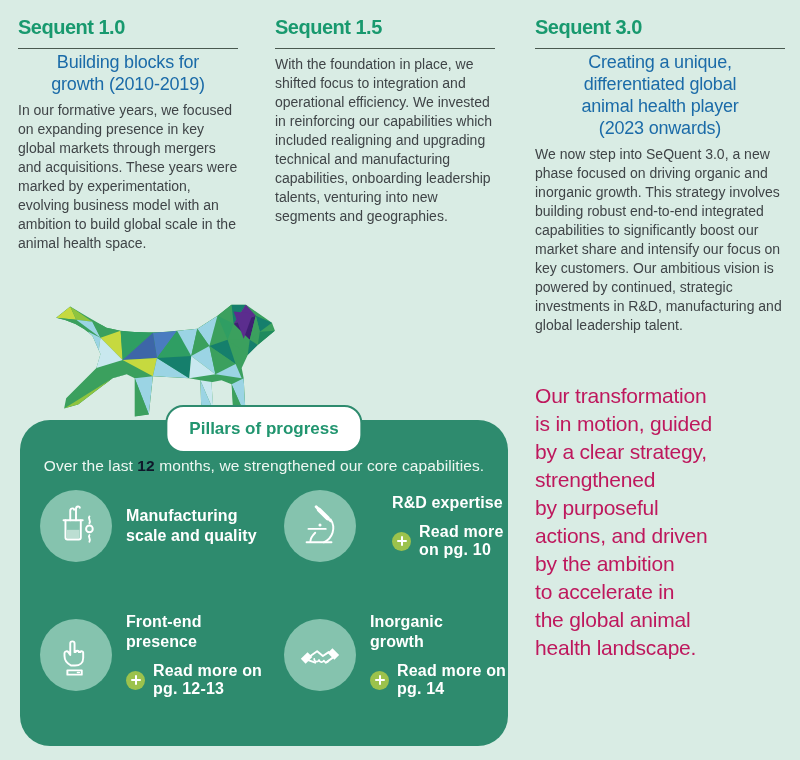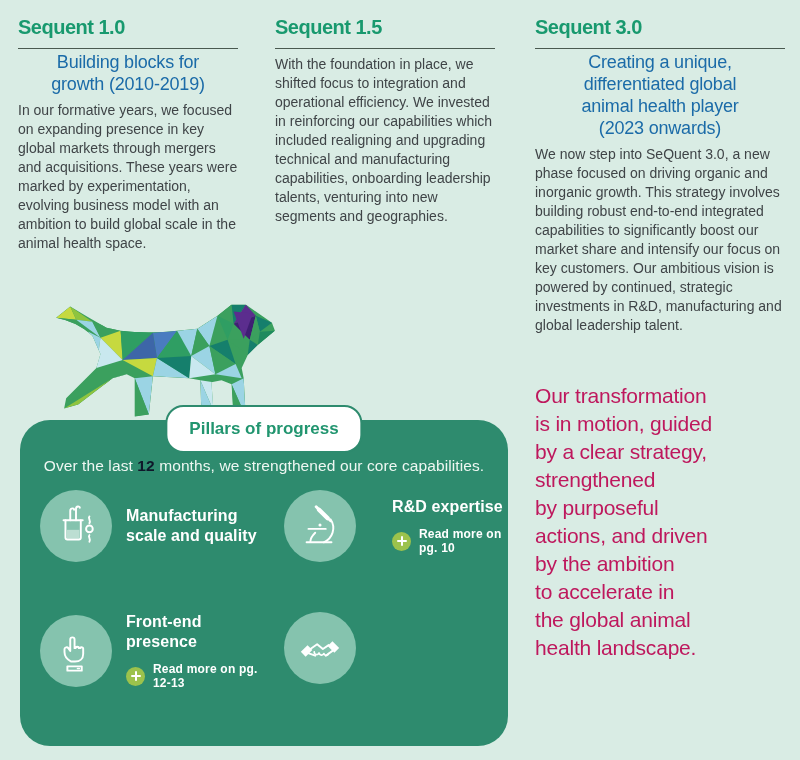--- a/index.html
+++ b/index.html
@@ -78,21 +78,21 @@
   .readmore { display:flex; align-items:center; gap:8px; cursor:pointer; }
   .plus-badge {
     width:19px; height:19px; min-width:19px; border-radius:50%;
     background:#9cc24c; position:relative;
   }
   .plus-badge::before, .plus-badge::after {
     content:""; position:absolute; background:#ffffff; border-radius:1px;
   }
   .plus-badge::before { left:4.5px; top:8.5px; width:10px; height:2px; }
   .plus-badge::after  { left:8.5px; top:4.5px; width:2px;  height:10px; }
-  .readmore-label { color:#ffffff; font-size:12px; font-weight:bold; letter-spacing:0.2px; }
+  .readmore-label { color:#ffffff; font-size:16px; font-weight:bold; letter-spacing:0.2px; }
 
   .stroke-ic { fill:none; stroke:#ffffff; stroke-width:2; stroke-linecap:round; stroke-linejoin:round; }
 </style>
 </head>
 <body>
 
 <div class="page">
 
   <section class="col col-1">
     <h1 class="era-header">Sequent 1.0</h1>
@@ -250,16 +250,24 @@
       <div class="pillar-circle">
         <svg viewBox="0 0 48 48">
           <polygon points="4,28 11,21 16,26 9,33" fill="#ffffff"></polygon>
           <polygon points="44,24 37,17 32,22 39,29" fill="#ffffff"></polygon>
           <path class="stroke-ic" d="M14,25 L21,20 L27,25 L33,21"></path>
           <path class="stroke-ic" d="M11,29 L19,32"></path>
           <path class="stroke-ic" d="M37,27 L30,32"></path>
           <path class="stroke-ic" d="M18,28 a2.6,2.6 0 0 0 5,1.2 a2.6,2.6 0 0 0 5,0.6 a2.6,2.6 0 0 0 5,0" style="stroke-width:1.8"></path>
         </svg>
       </div>
+      <div class="pillar-text">
+        <div class="pillar-title">Inorganic
+growth</div>
+        <div class="readmore">
+          <span class="plus-badge"></span>
+          <span class="readmore-label">Read more on pg. 14</span>
+        </div>
+      </div>
     </div>
   </section>
 
 </div>
 
 </body></html>

